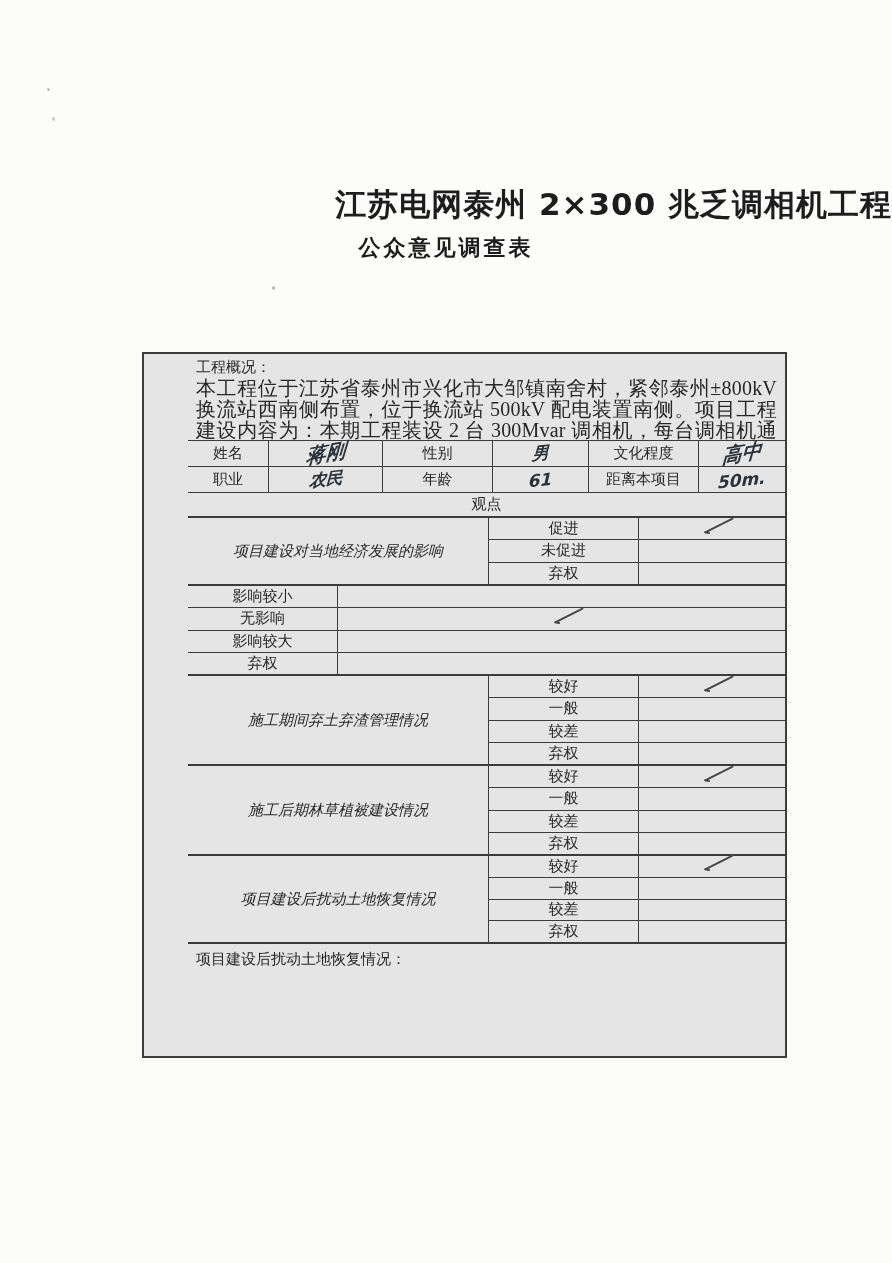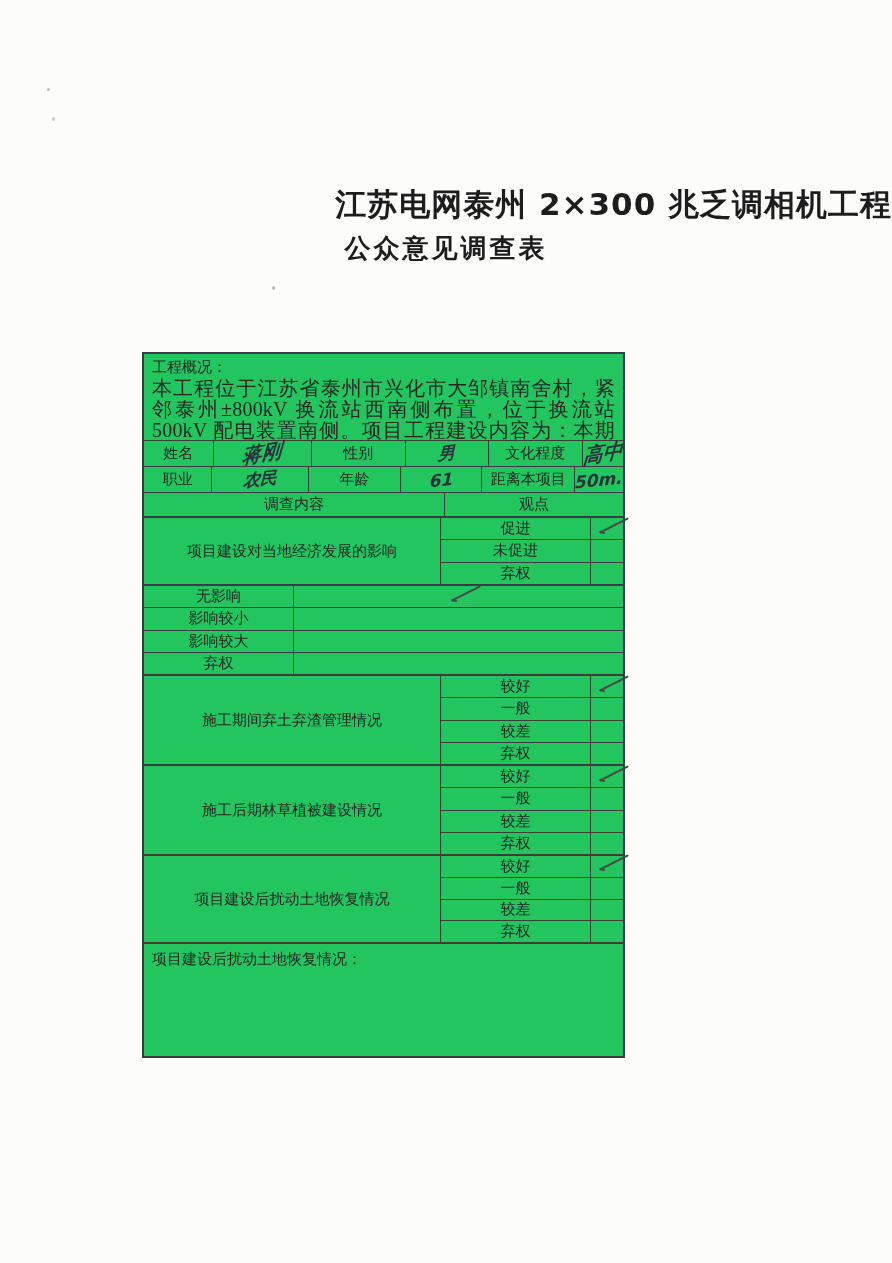--- a/index.html
+++ b/index.html
@@ -12,32 +12,33 @@
     color:#272727;
   }
   
   .title-block{
     position:absolute;top:182px;left:0;width:892px;
     text-align:center;
     font-family:"DejaVu Sans","Liberation Sans",sans-serif;
     font-weight:bold;color:#1d1d1d;
   }
   .title-line1{font-size:31px;letter-spacing:1px;line-height:44px;text-align:right;}
-  .title-line2{font-size:26px;letter-spacing:3px;line-height:44px;}
+  .title-line2{font-size:22px;letter-spacing:3px;line-height:44px;}
 
   
   .speck{position:absolute;border-radius:50%;}
 
   
   .tbl{
-    position:absolute;left:142px;top:352px;width:483px;
+    position:absolute;left:142px;top:352px;width:645px;
     border:2px solid #3c3c3c;
     box-sizing:border-box;
-    background:#22c55e;
+    background:#e5e5e5;
     font-size:15px;
+    padding-left:44px;
   }
   .tbl *{box-sizing:border-box;}
 
   .overview{
     height:87px;padding:3px 8px 0 8px;overflow:hidden;
     border-bottom:1px solid #3c3c3c;
     line-height:21px;
   }
   .overview .hd{display:block;}
   .overview .body{display:block;text-align:justify;font-size:20px;letter-spacing:.2px;}
@@ -62,21 +63,21 @@
 
   .survey-header{display:flex;height:25px;border-bottom:2px solid #3c3c3c;}
   .survey-header .left{width:301px;border-right:1px solid #3c3c3c;display:flex;align-items:center;justify-content:center;}
   .survey-header .right{flex:1;display:flex;align-items:center;justify-content:center;}
 
   .qgroup{display:flex;border-bottom:2px solid #3c3c3c;}
   .qgroup:last-of-type{border-bottom:1px solid #3c3c3c;}
   .qgroup .qlabel{
     width:301px;border-right:1px solid #3c3c3c;
     display:flex;align-items:center;justify-content:center;
-    text-align:center;padding:0 6px;
+    text-align:center;padding:0 6px;font-style:italic;
   }
   .qgroup .opts{flex:1;display:flex;flex-direction:column;}
   .opt-row{flex:1;display:flex;border-bottom:1px solid #3c3c3c;}
   .opt-row:last-child{border-bottom:none;}
   .opt-label{width:150px;border-right:1px solid #3c3c3c;display:flex;align-items:center;justify-content:center;}
   .opt-check{flex:1;display:flex;align-items:center;justify-content:center;position:relative;}
   .h68{height:68px;}.h90{height:90px;}.h88{height:88px;}
 
   .slash{
     display:block;width:32px;height:2px;background:#474747;border-radius:2px;
@@ -136,21 +137,20 @@
       <div class="cell c4">
           <span class="hand">61</span>
         </div>
       <div class="cell c5">距离本项目</div>
       <div class="cell c6">
           <span class="hand">50m.</span>
         </div>
     </div>
 
     <div class="survey-header">
-      <div class="left">调查内容</div>
       <div class="right">观点</div>
     </div>
 
     <div class="qgroup h68">
       <div class="qlabel">项目建设对当地经济发展的影响</div>
       <div class="opts">
         <div class="opt-row">
           <div class="opt-label">促进</div>
           <div class="opt-check">
               <span class="slash"></span>
@@ -163,28 +163,28 @@
         <div class="opt-row">
           <div class="opt-label">弃权</div>
           <div class="opt-check"></div>
         </div>
       </div>
     </div>
 
     <div class="qgroup h90">
       <div class="opts">
         <div class="opt-row">
+          <div class="opt-label">影响较小</div>
+          <div class="opt-check"></div>
+        </div>
+        <div class="opt-row">
           <div class="opt-label">无影响</div>
           <div class="opt-check">
               <span class="slash"></span>
             </div>
-        </div>
-        <div class="opt-row">
-          <div class="opt-label">影响较小</div>
-          <div class="opt-check"></div>
         </div>
         <div class="opt-row">
           <div class="opt-label">影响较大</div>
           <div class="opt-check"></div>
         </div>
         <div class="opt-row">
           <div class="opt-label">弃权</div>
           <div class="opt-check"></div>
         </div>
       </div>

